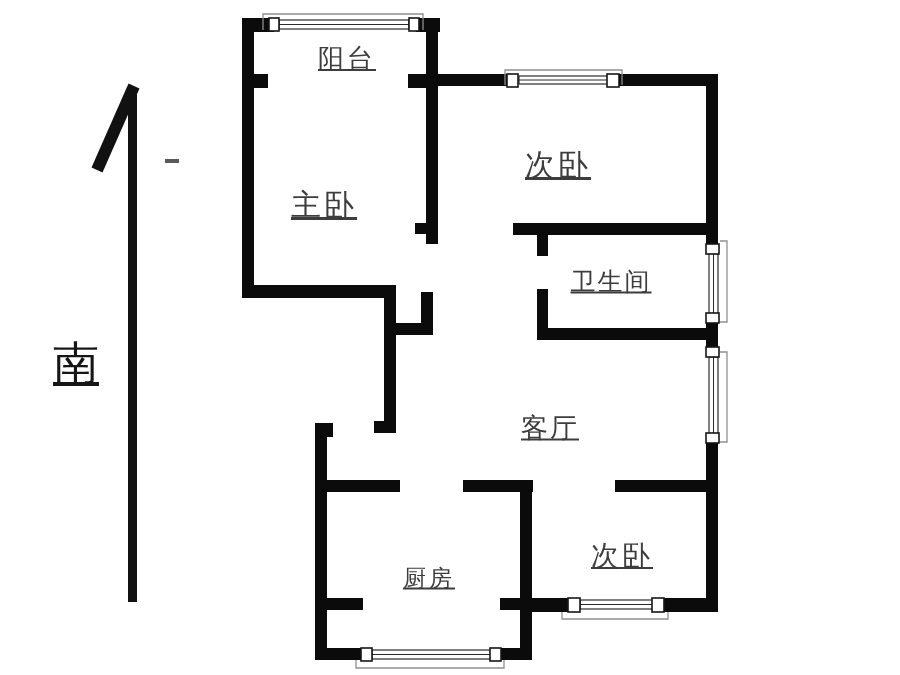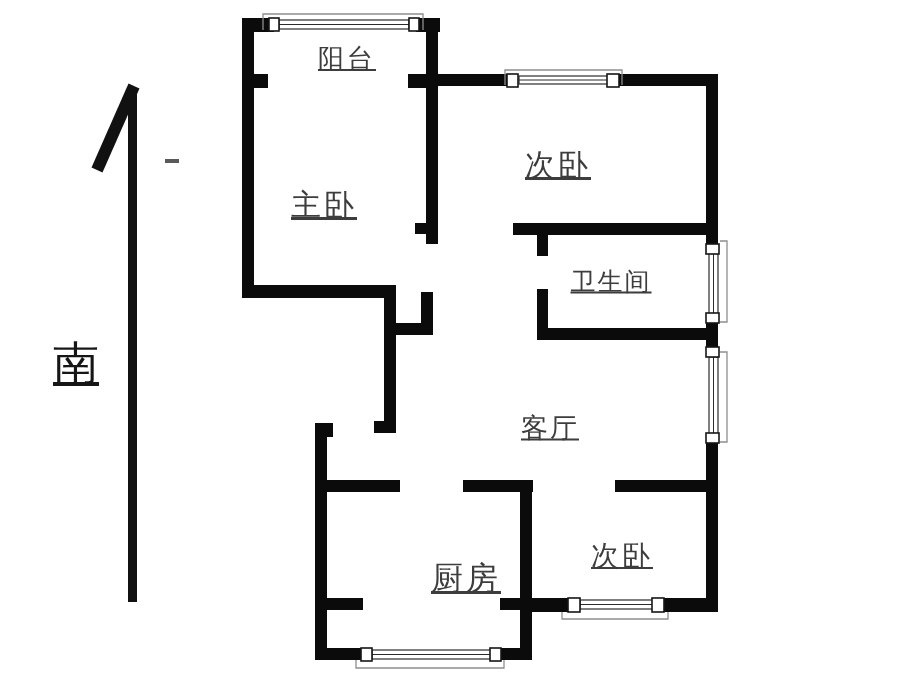--- a/index.html
+++ b/index.html
@@ -25,21 +25,21 @@
   .room-label{
     position:absolute;transform:translate(-50%,-50%);
     color:var(--label);white-space:nowrap;
     letter-spacing:3px;line-height:1;text-decoration:underline;
   }
   .lbl-balcony{left:347px;top:58px;font-size:26px;}
   .lbl-master{left:324px;top:205px;font-size:30px;}
   .lbl-bed-top{left:558px;top:165px;font-size:30px;}
   .lbl-bath{left:611px;top:281px;font-size:25px;letter-spacing:2px;}
   .lbl-living{left:550px;top:416px;font-size:27px;letter-spacing:2px;margin-top:11px;}
-  .lbl-kitchen{left:429px;top:578px;font-size:32px;margin-left:37px;}
+  .lbl-kitchen{left:429px;top:578px;font-size:23px;}
   .lbl-bed-bottom{left:622px;top:556px;font-size:28px;}
   .lbl-south{left:76px;top:363px;font-size:46px;color:#161616;letter-spacing:0;}
 </style>
 </head>
 <body>
 
 <div id="stage">
 
   <svg id="plan-svg" width="900" height="675" viewBox="0 0 900 675">
 

